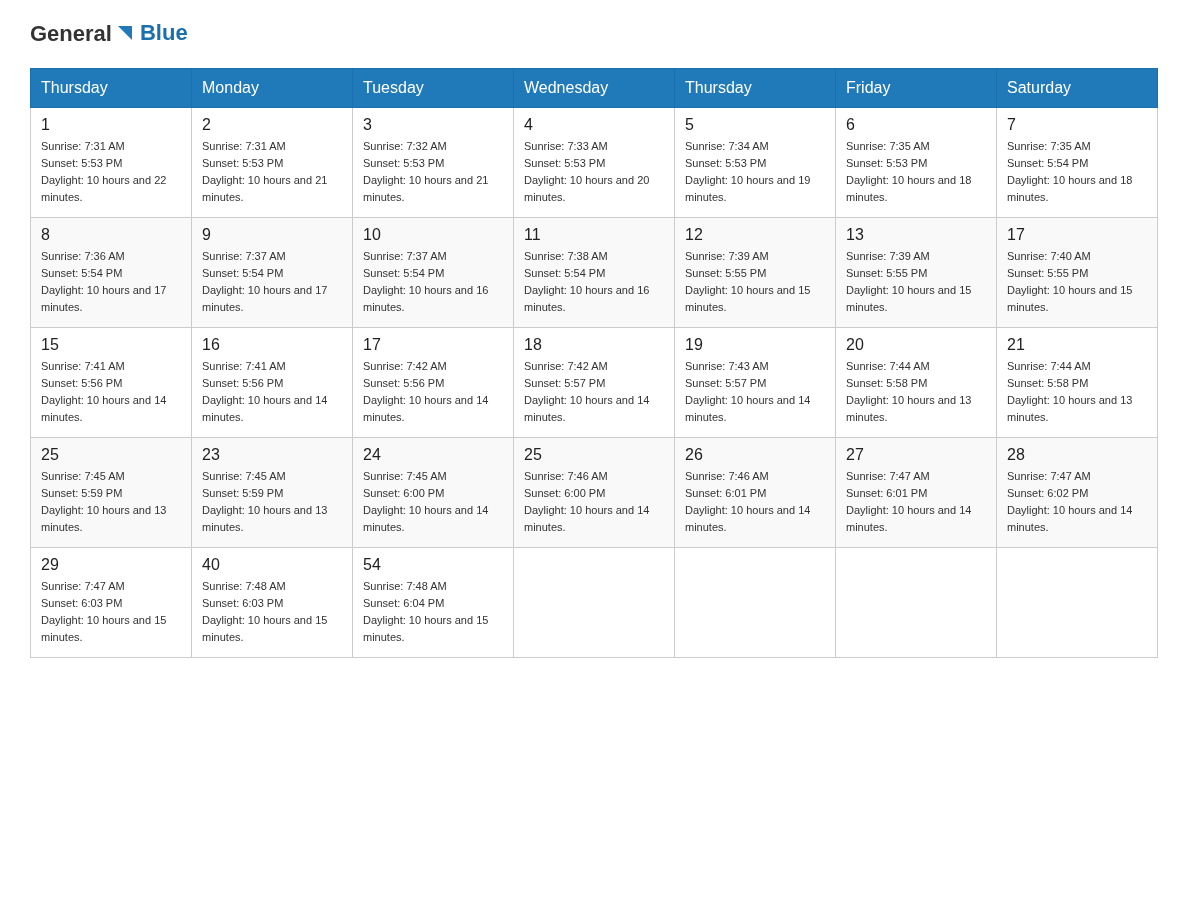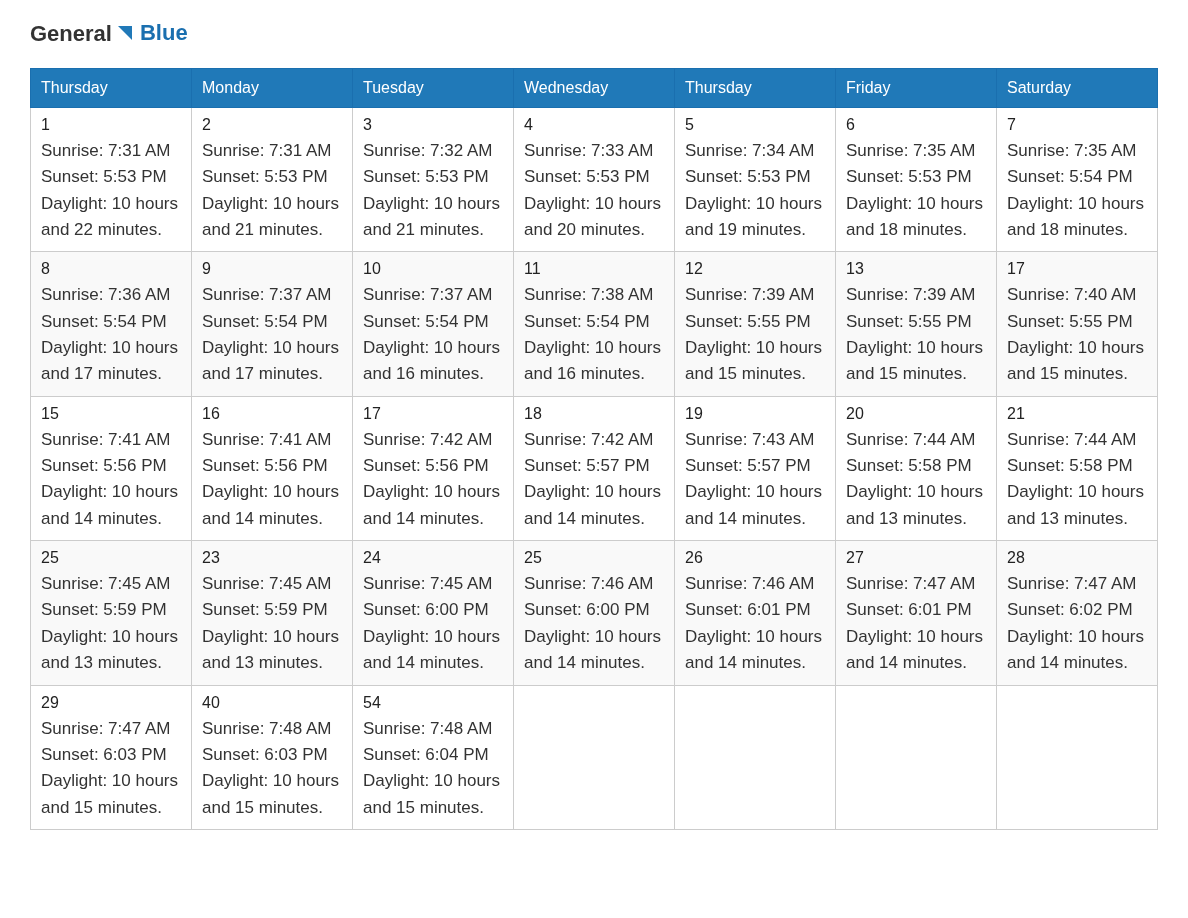--- a/index.html
+++ b/index.html
@@ -74,21 +74,21 @@
     .calendar-table tr:nth-child(even) td {
       background: #f9f9f9;
     }
     .day-number {
       font-size: 16px;
       font-weight: normal;
       display: block;
       margin-bottom: 4px;
     }
     .day-info {
-      font-size: 17px;
+      font-size: 11px;
       line-height: 1.55;
       color: #333;
     }
     .empty-cell {
       background: #fff !important;
     }
   </style>
 </head>
 <body>
 

